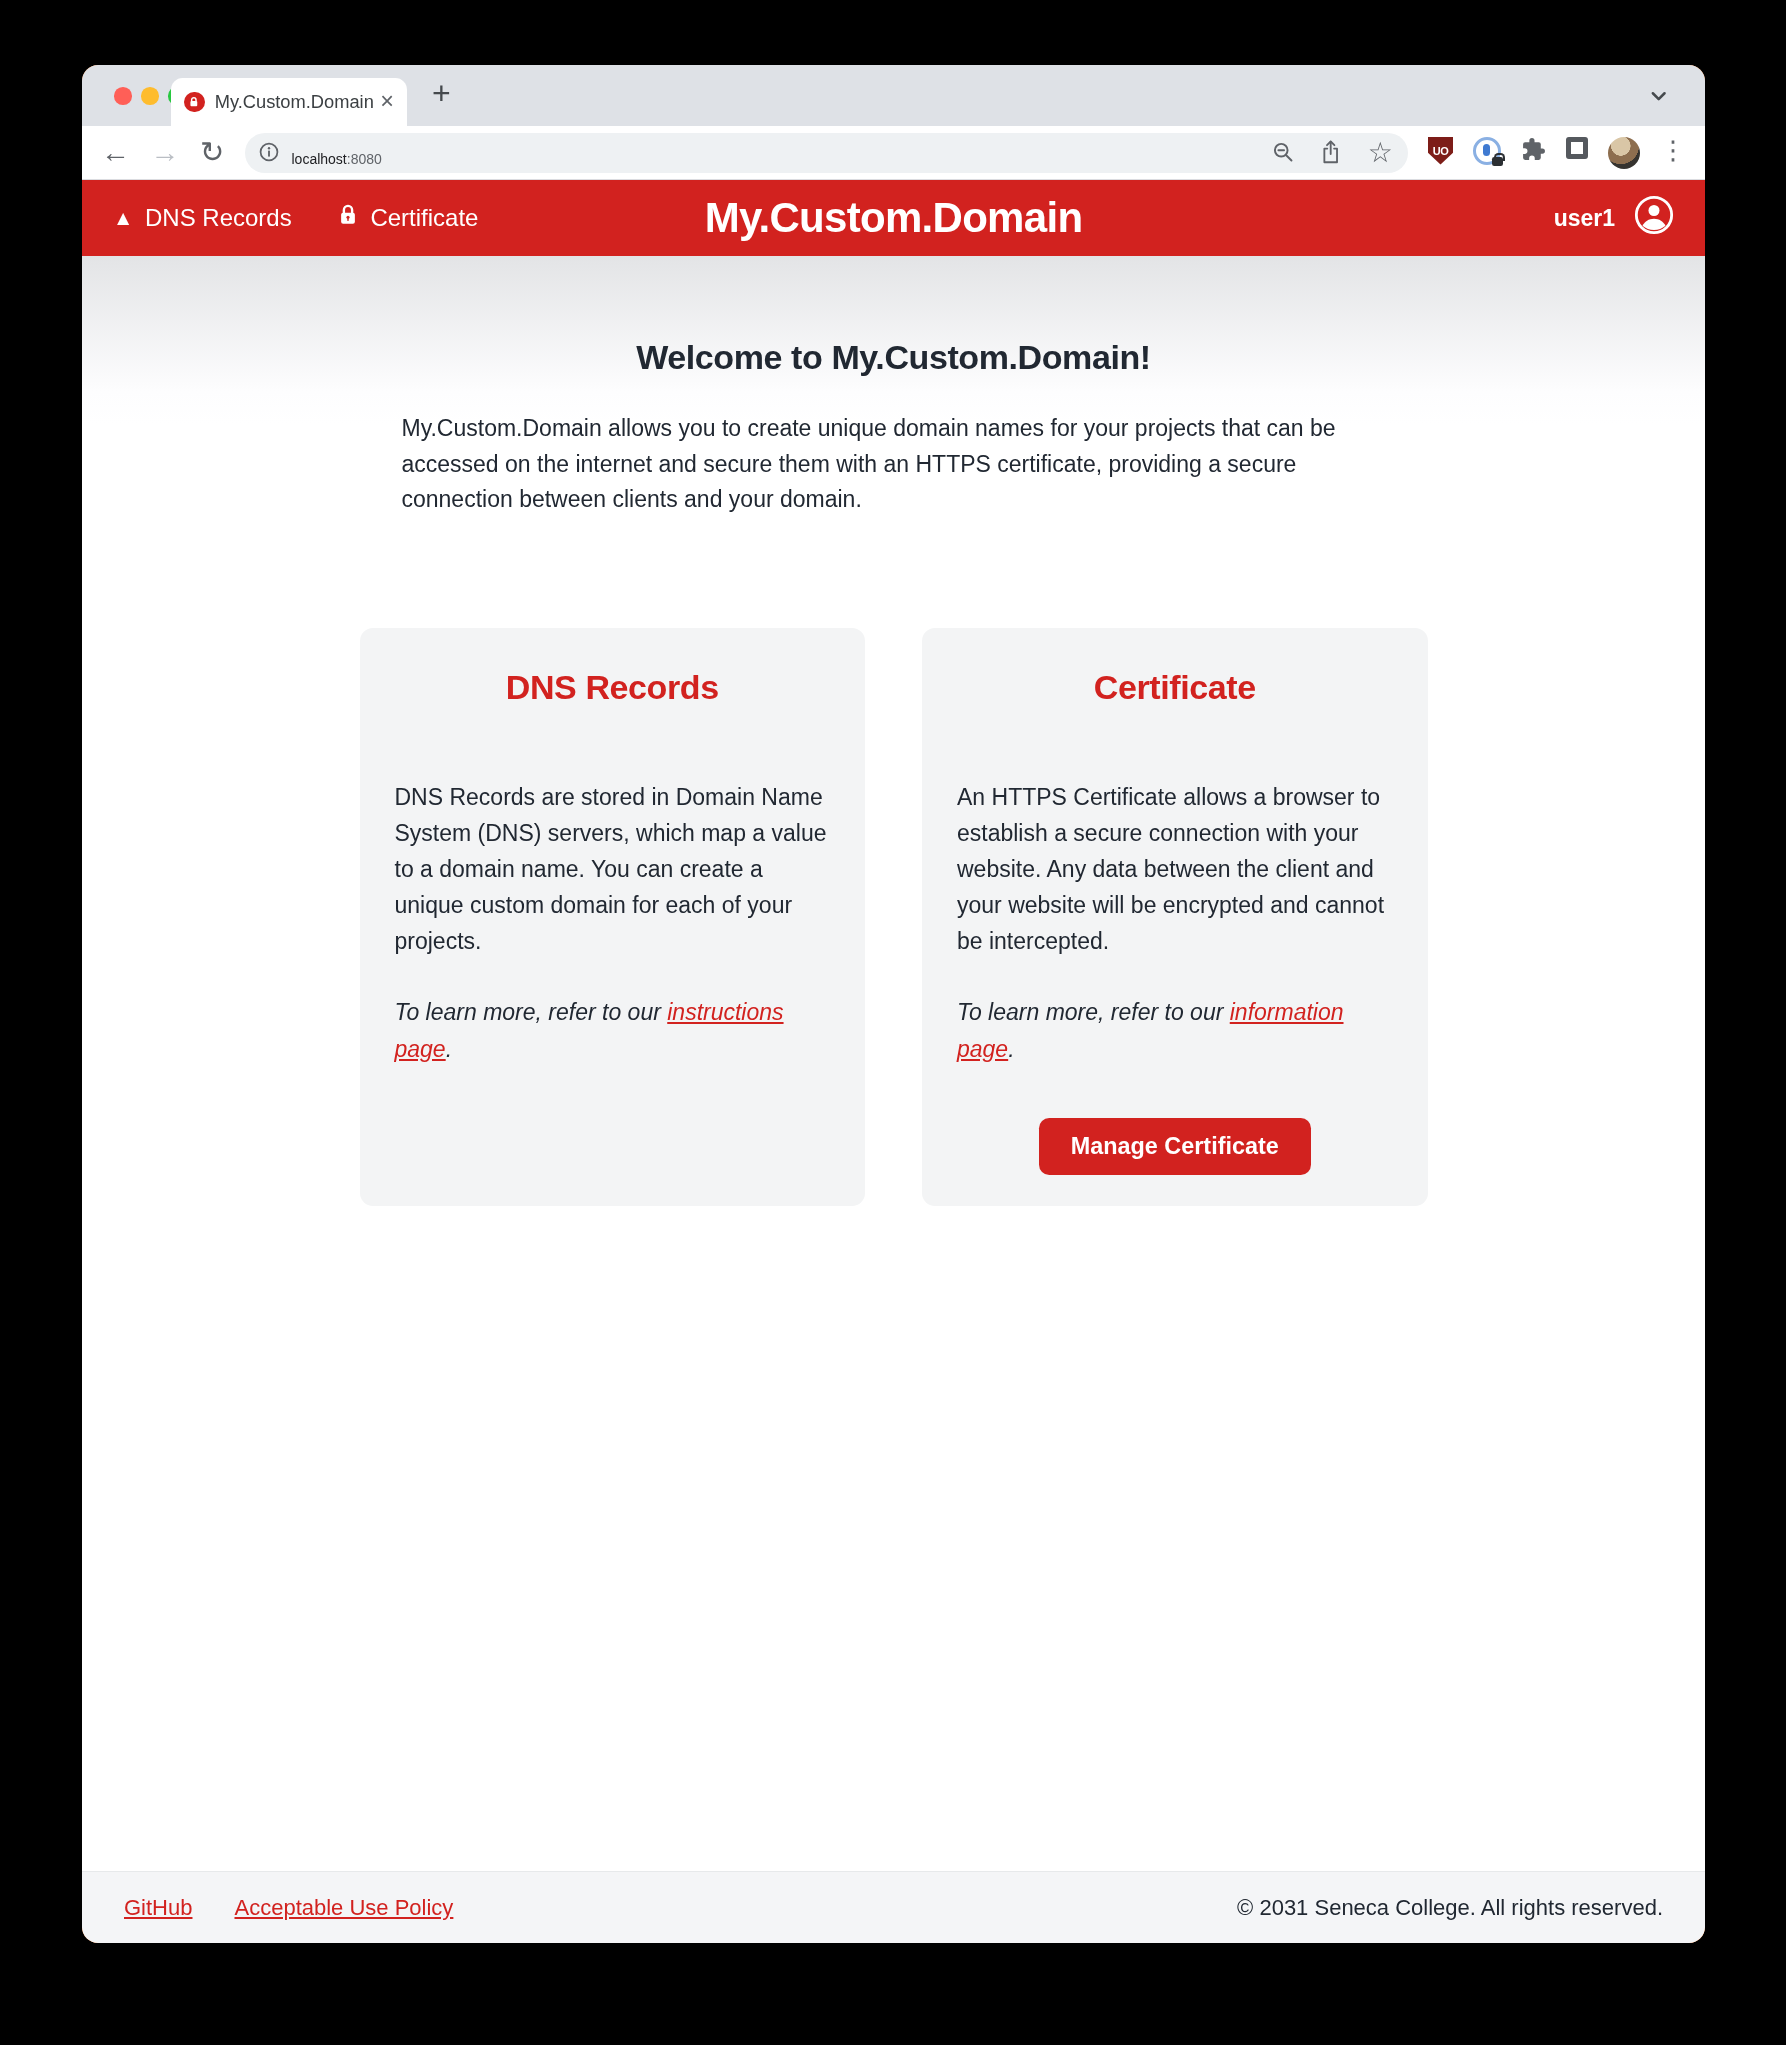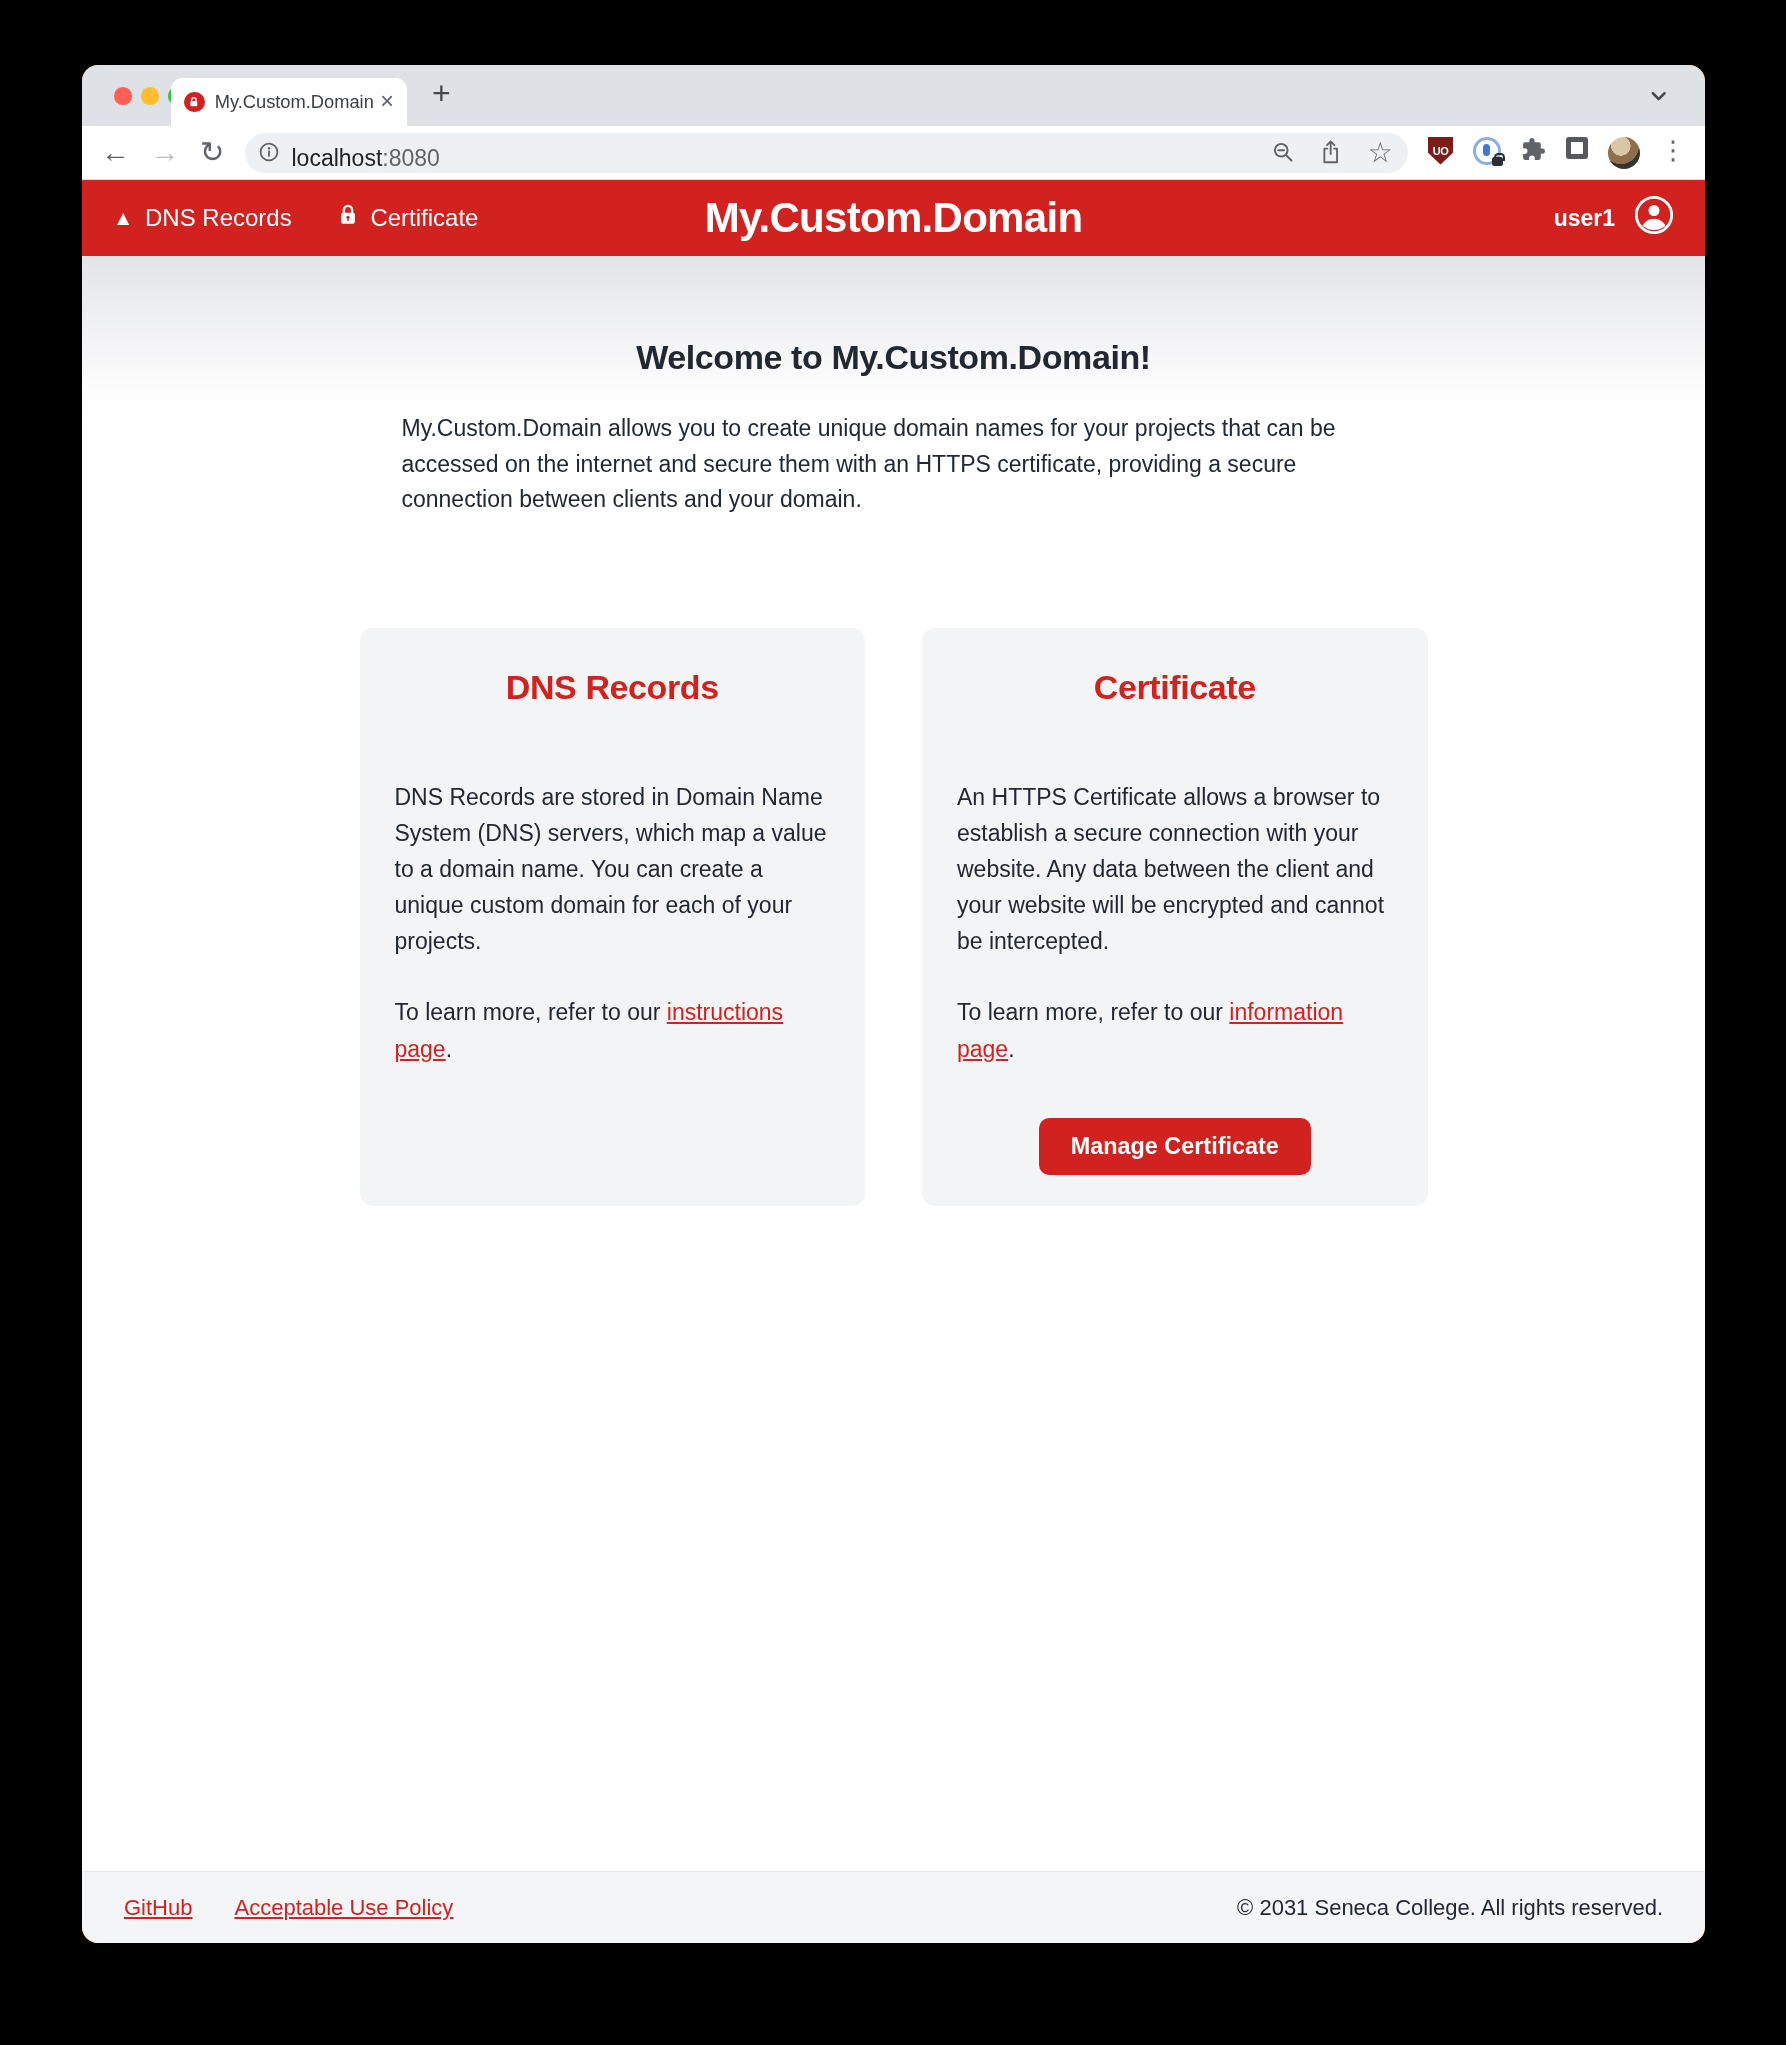--- a/index.html
+++ b/index.html
@@ -29,21 +29,21 @@
   .tab-close { font-size:23.4px; color:#5f6368; line-height:1; }
   .newtab { position:absolute; left:350px; top:10.2px; font-size:32px; font-weight:300; color:#45494d; }
   .strip-chevron { position:absolute; right:35px; top:19px; }
   
   .toolbar { height:54px; background:#fff; border-bottom:1.5px solid #dbdce0;
     display:flex; align-items:center; padding:0 19px; gap:20.5px; flex:none; }
   .nav-glyph { font-size:29px; color:#5f6368; line-height:1; }
   .nav-glyph.disabled { color:#babec4; }
   .omnibox { flex:1; height:40px; background:#eef1f3; border-radius:20.5px;
     display:flex; align-items:center; padding:0 14.6px 0 13px; gap:11.7px; }
-  .url { font-size:23px; color:#202124; white-space:nowrap;margin-top:12px; }
+  .url { font-size:14px; color:#202124; white-space:nowrap;margin-top:12px; }
   .url .port { color:#5f6368; }
   .omni-right { margin-left:auto; display:flex; align-items:center; gap:25px; }
   .star-glyph { font-size:28px; color:#5f6368; line-height:1; }
   .ext-row { display:flex; gap:20px; }
   .ublock { width:25px; height:28px; background:#7d1d18;
     clip-path:polygon(0 0,100% 0,100% 58%,50% 100%,0 58%);
     display:flex; align-items:center; justify-content:center;
     color:#fff; font-size:11px; font-weight:700; letter-spacing:-0.4px; }
   .onepw { width:28px; height:28px; border-radius:50%; border:3.7px solid #8ab0e3;
     background:#fff; position:relative; }
@@ -70,21 +70,21 @@
   
   .main { flex:1; background:linear-gradient(to bottom, #e3e4e6 0px, #fdfdfe 135px, #ffffff 168px); }
   .container { width:1068px; margin:16px auto; padding-top:66px; }
   h1.welcome { font-size:34px; font-weight:700; color:#212832; text-align:center; margin:0; letter-spacing:-0.4px; }
   .intro { font-size:23px; line-height:1.55; color:#212832; margin:34px auto 0; width:984px; }
   .cards { display:flex; gap:57px; margin-top:110px; align-items:stretch; }
   .card { flex:1; background:#f3f4f5; border-radius:13px; padding:40px 35px 31px;
     display:flex; flex-direction:column; }
   .card h2 { font-size:34px; font-weight:700; color:#d2221f; text-align:center; margin:0 0 72px; letter-spacing:-0.4px; }
   .card .body { font-size:23px; line-height:1.57; color:#212832; margin:0; }
-  .card .learn { font-size:23px; line-height:1.57; color:#212832; margin:35px 0 0; }
+  .card .learn { font-size:23px; line-height:1.57; color:#212832; margin:35px 0 0;font-style:italic; }
   .card a { color:#d2221f; text-decoration:underline; cursor:pointer; }
   .flex-spacer { flex:1; min-height:51px; }
   .cta { align-self:center; background:#d2221f; color:#fff; border:none; border-radius:10.2px;
     font-size:23.4px; font-weight:700; padding:15.4px 32px; font-family:inherit; cursor:pointer; }
   
   .footer { height:72px; background:#f4f5f7; border-top:1.5px solid #e7e9eb;
     display:flex; align-items:center; padding:0 42px; flex:none; font-size:22px; }
   .footer-links { display:flex; gap:42px; }
   .footer-links a { color:#d2221f; text-decoration:underline; cursor:pointer; }
   .copyright { margin-left:auto; color:#212832; }

